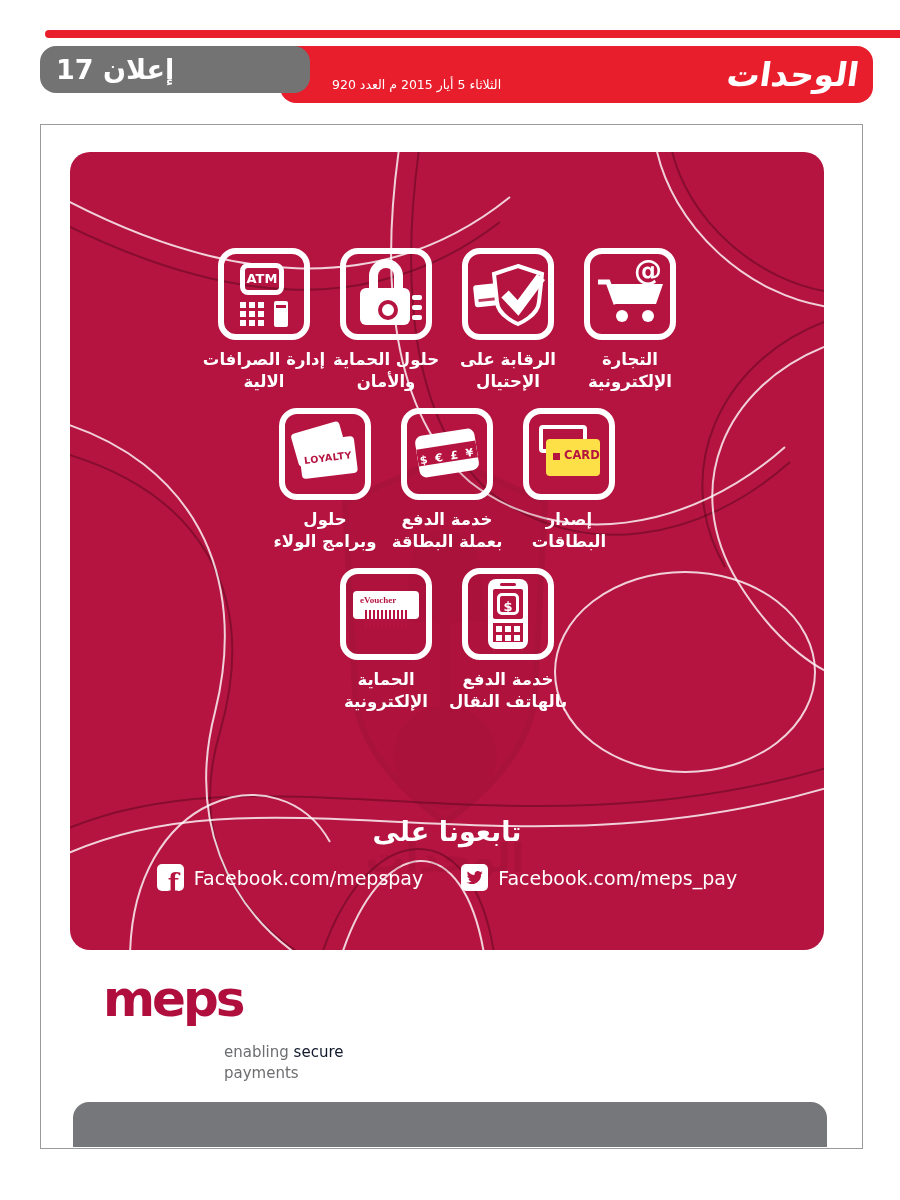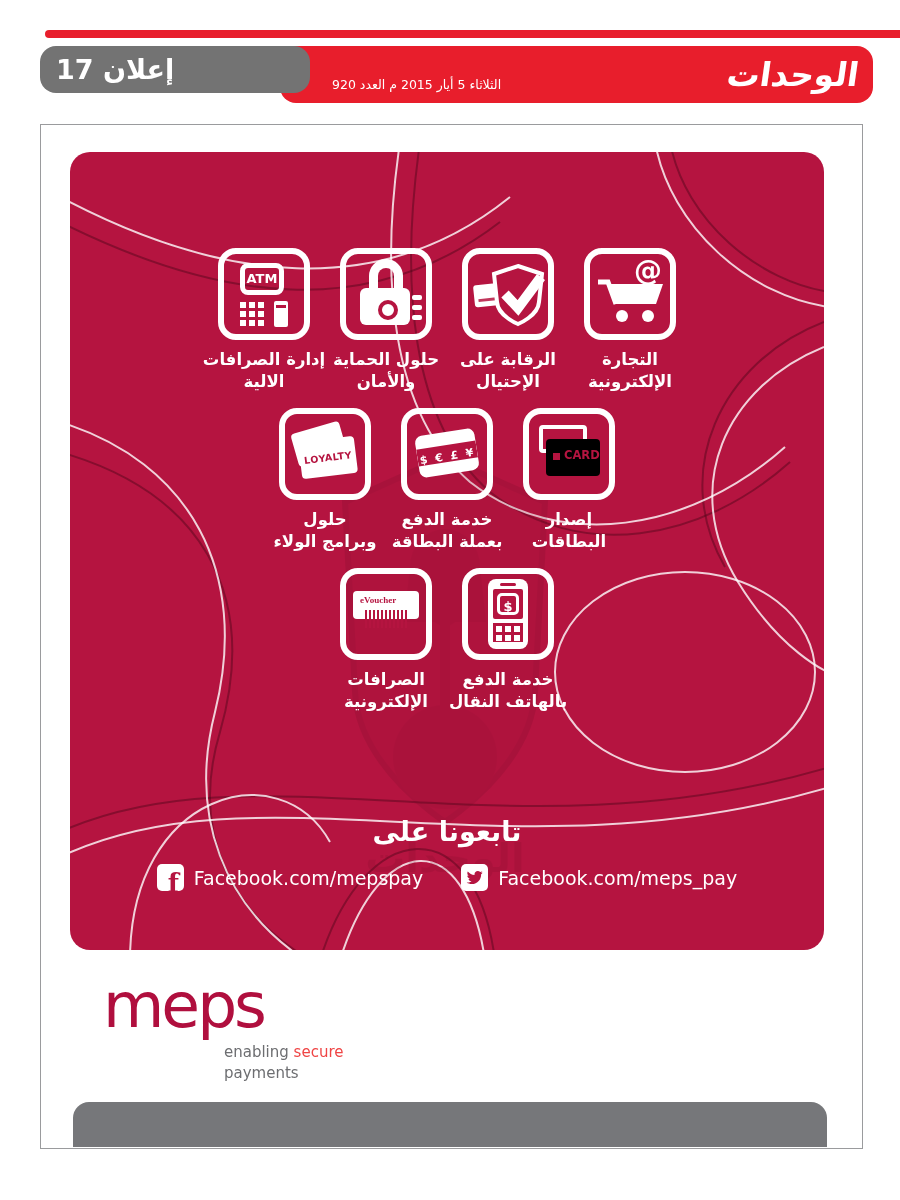--- a/index.html
+++ b/index.html
@@ -65,21 +65,21 @@
   .loy-txt{color:#b51440;font-weight:bold;font-size:9.5px;line-height:37px;letter-spacing:.5px;}
   
   .cur-card{left:10px;top:18px;width:60px;height:42px;background:#fff;border-radius:7px;
             transform:rotate(-9deg);overflow:hidden;}
   .cur-band{position:absolute;left:0;top:13px;width:100%;height:17px;background:#b51440;
             text-align:center;}
   .cur-txt{color:#fff;font-weight:bold;font-size:11px;line-height:17px;letter-spacing:2px;}
   
   .ci-back{left:10px;top:11px;width:48px;height:28px;border:4px solid #fff;border-radius:4px;
            box-sizing:border-box;}
-  .ci-front{left:17px;top:25px;width:54px;height:37px;background:#000000;border-radius:4px;}
+  .ci-front{left:17px;top:25px;width:54px;height:37px;background:#fde047;border-radius:4px;}
   .ci-chip{position:absolute;left:7px;top:14px;width:7px;height:7px;background:#b51440;}
   .ci-txt{position:absolute;left:18px;top:9px;color:#b51440;font-weight:bold;font-size:11.5px;}
   
   .pos-body{left:27px;top:7px;width:40px;height:66px;background:#fff;border-radius:8px;}
   .pos-ant{left:31px;top:1px;width:8px;height:10px;background:#fff;border-radius:2px;}
   .pos-screen{position:absolute;left:8px;top:11px;width:24px;height:12px;background:#b51440;
               border-radius:2px;}
   .pos-pad{position:absolute;left:8px;top:30px;width:26px;}
   .pos-pad i{width:5px;height:5px;background:#b51440;margin:0 3px 3px 0;}
   .pos-hand{left:11px;top:18px;width:11px;height:46px;background:#fff;border-radius:6px;
@@ -110,24 +110,24 @@
   .follow-row{position:absolute;left:0;top:712px;width:100%;display:flex;justify-content:center;
               gap:38px;align-items:center;z-index:2;}
   .slink{display:flex;align-items:center;gap:10px;color:#fff;font-size:19px;}
   .sq{width:27px;height:27px;background:#fff;border-radius:5px;position:relative;overflow:hidden;
       flex:0 0 auto;}
   .fb-f{position:absolute;right:5px;bottom:-7px;color:#b51440;font-weight:bold;font-size:26px;
         font-family:"DejaVu Serif","Liberation Serif",serif;}
   .tw-bird{position:absolute;left:4px;top:5px;}
 
   
-  .logo{position:absolute;left:103px;top:974px;font-size:63px;font-weight:400;color:#b00f3e;
+  .logo{position:absolute;left:103px;top:974px;font-size:50px;font-weight:700;color:#b00f3e;
         letter-spacing:-3px;line-height:1;}
   .tagline{position:absolute;left:224px;top:1042px;font-size:15px;color:#6d6e71;line-height:1.4;}
-  .tagline .accent{color:#ef4444;}
+  .tagline .accent{color:#0f172a;}
   .contact{position:absolute;right:104px;top:1003px;text-align:right;color:#8a8c8f;font-size:20px;
            line-height:1.45;}
   .gray-bar{position:absolute;left:73px;top:1102px;width:754px;height:45px;background:#76777a;
             border-radius:16px 16px 0 0;}
 </style>
 </head>
 <body>
 
 <div class="page">
 
@@ -283,21 +283,21 @@
 
     <div class="srow srow3">
       <div class="tile">
         <div class="tbox">
           <div class="ic ev-card">
             <span class="ev-txt">eVoucher</span>
             <div class="ev-bar"></div>
           </div>
         </div>
         <div class="tlabel">
-          <div>الصرافات</div>
+          <div>الحماية</div>
           <div>الإلكترونية</div>
         </div>
       </div>
       <div class="tile">
         <div class="tbox">
           <div class="ic mob-body">
             <div class="mob-spk"></div>
             <div class="mob-screen">
               <div class="mob-sq"><span class="mob-dollar">$</span></div>
             </div>

